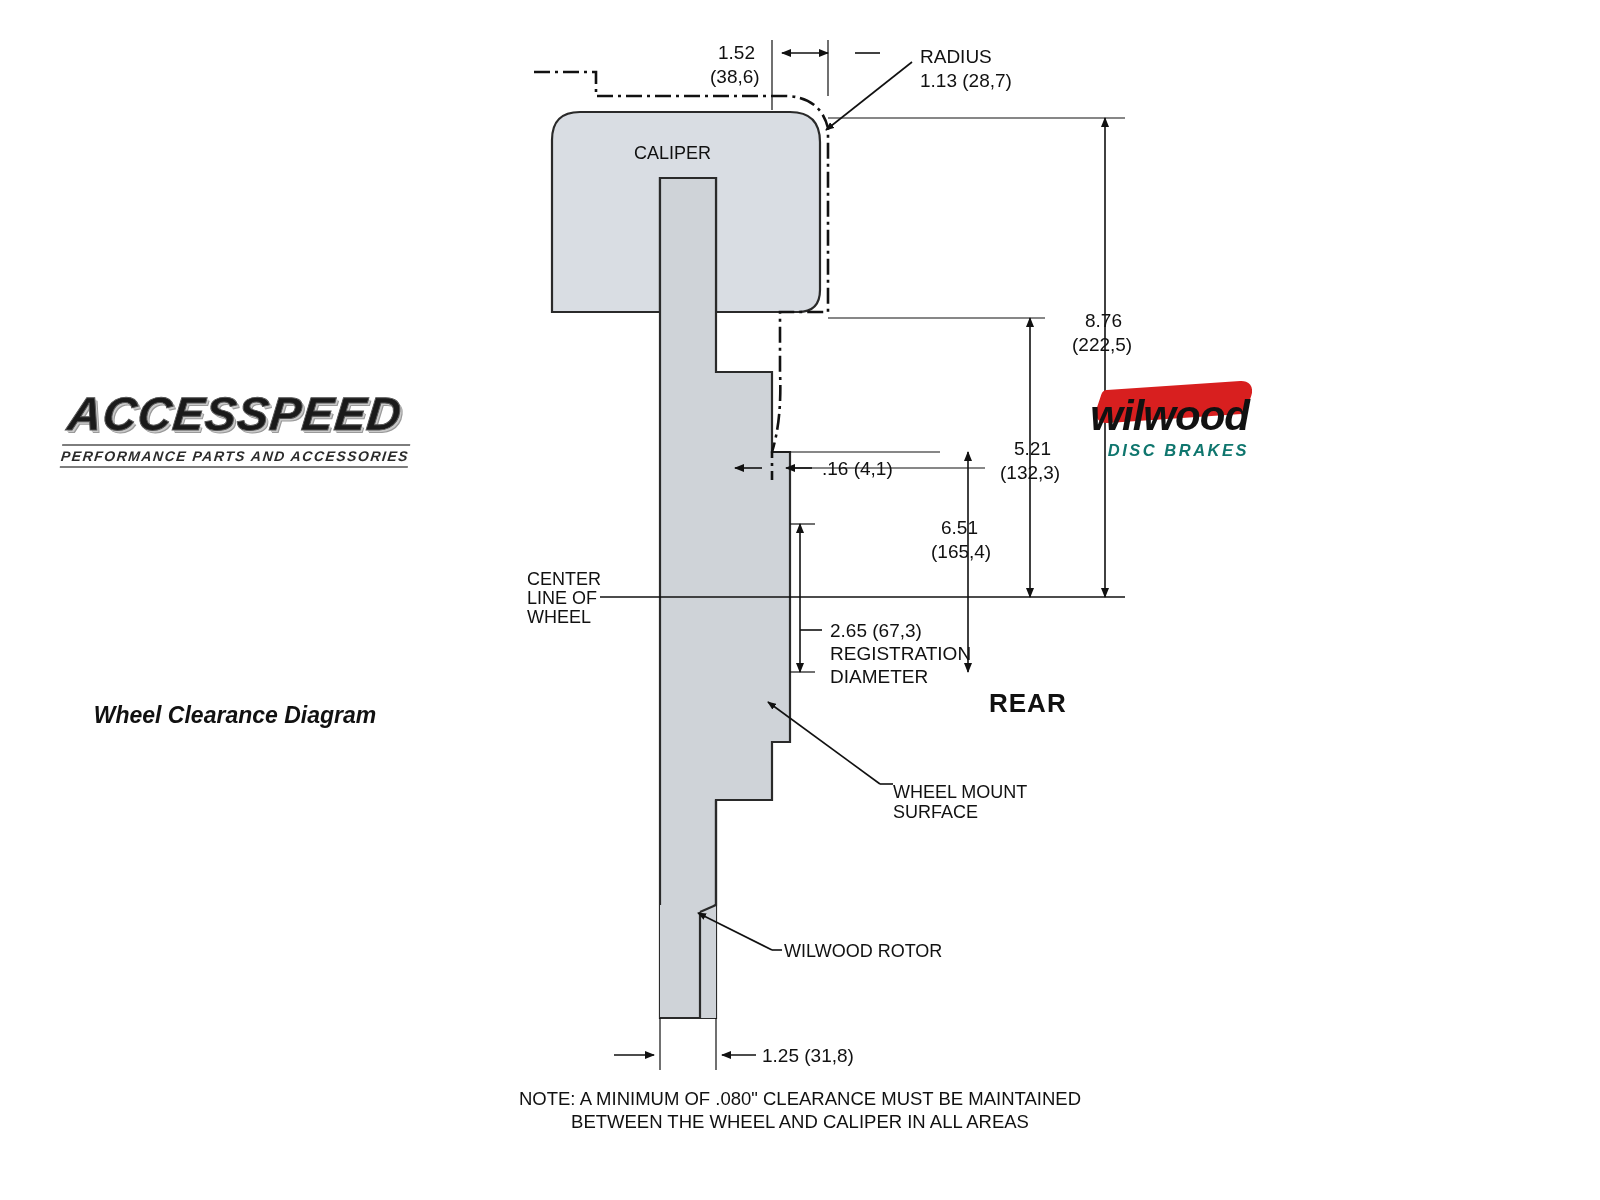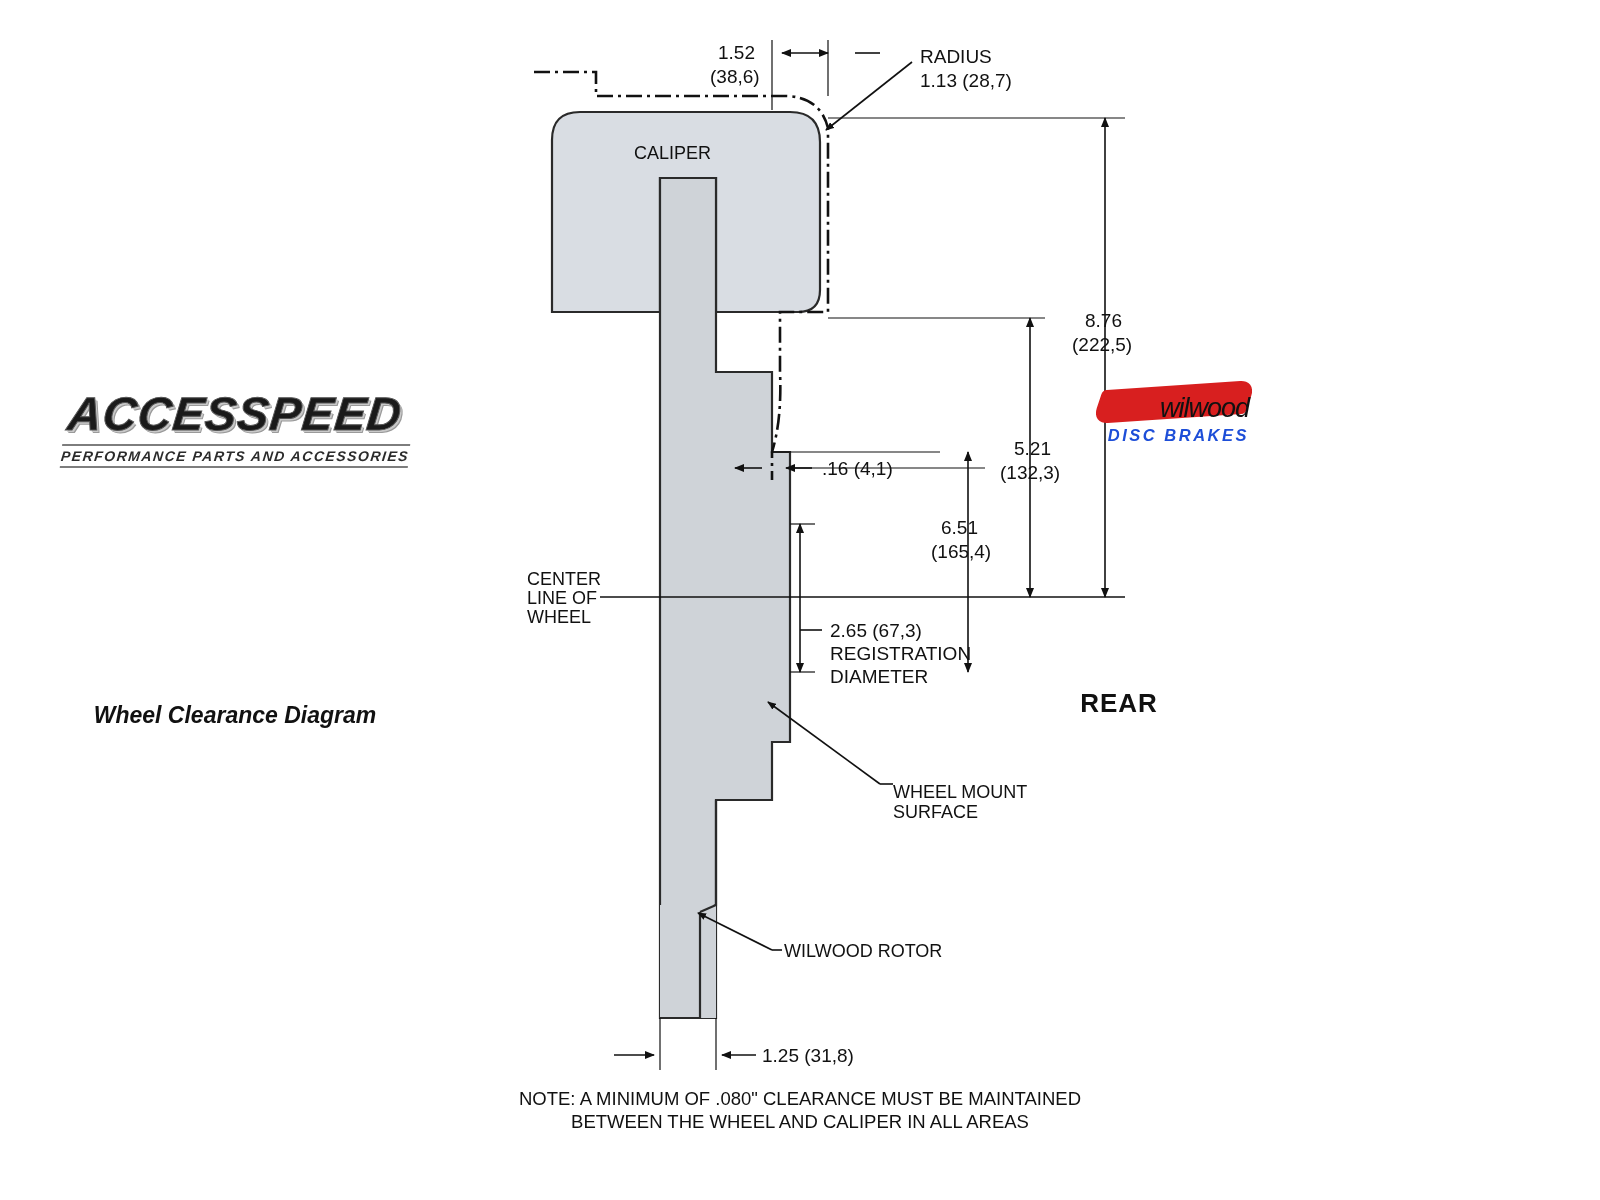--- a/index.html
+++ b/index.html
@@ -96,23 +96,23 @@
   .brand-right {
     position: absolute;
     right: 75px;
     top: 395px;
     width: 260px;
     text-align: right;
     user-select: none;
   }
   .brand-right .word {
     font-family: "Liberation Sans", sans-serif;
-    font-weight: normal;
-    font-style: italic;
-    font-size: 27px;
+    font-weight: bold;
+    font-style: italic;
+    font-size: 42px;
     color: #111111;
     letter-spacing: -1px;
     line-height: 1;
     position: relative;
     z-index: 2;
   }
   .brand-right .swoosh {
     position: absolute;
     right: 0;
     top: -10px;
@@ -122,31 +122,31 @@
     transform: skewX(-22deg) rotate(-4deg);
     border-radius: 4px 16px 4px 16px;
     z-index: 1;
   }
   .brand-right .sub {
     font-family: "Liberation Sans", sans-serif;
     font-weight: bold;
     font-style: italic;
     font-size: 16.5px;
     letter-spacing: 2.5px;
-    color: #1d4ed8;
+    color: #0f766e;
     margin-top: 4px;
     position: relative;
     z-index: 2;
   }
   .caption-right {
     position: absolute;
     right: 75px;
     top: 688px;
     width: 260px;
-    text-align: center;
+    text-align: left;
     font-family: "Liberation Sans", sans-serif;
     font-weight: bold;
     font-size: 26px;
     letter-spacing: 1px;
     color: #111111;
   }
 </style>
 </head>
 <body>
 

